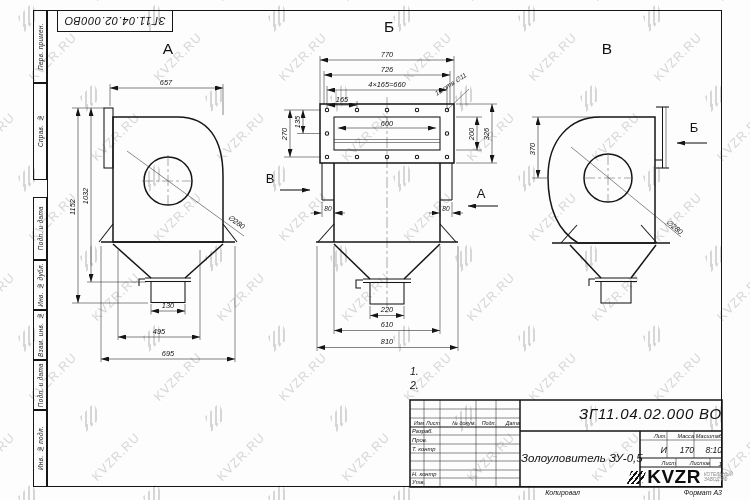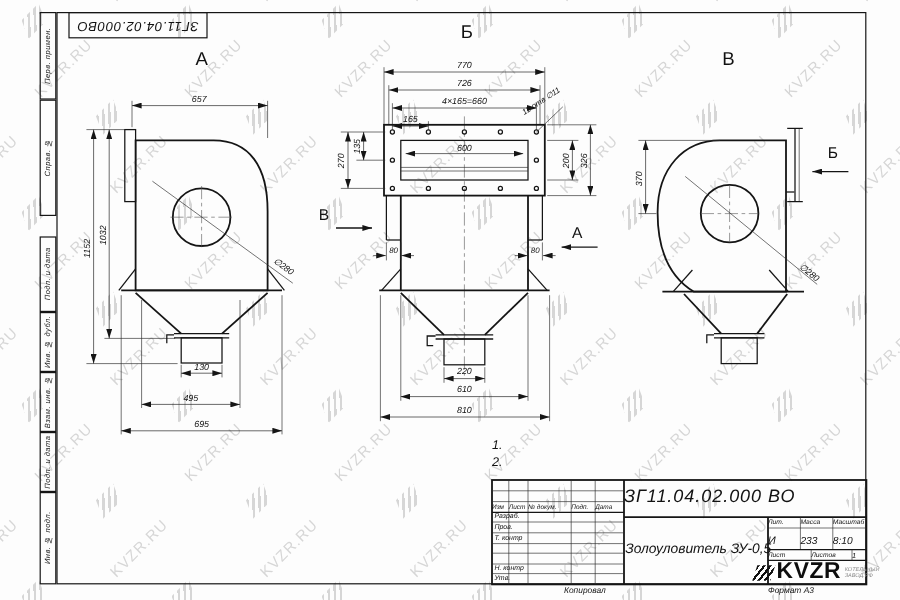--- a/index.html
+++ b/index.html
@@ -34,21 +34,21 @@
   svg .dim{stroke-width:.55;stroke:#1c1c1c}
   svg .cl{stroke-width:.5;stroke:#555;stroke-dasharray:11 3 3 3;fill:none}
   svg text{font-family:"Liberation Sans",sans-serif;font-size:7.4px;fill:#121212;
            text-anchor:middle;font-style:italic}
   svg text.vlab{font-size:15.5px;font-style:normal}
   svg text.slab{font-size:13px;font-style:normal}
   svg text.small{font-size:6.6px}
 
   
   .txt{position:absolute;z-index:5;font-style:italic;color:#121212;white-space:nowrap}
-  .ctr{text-align:left}
+  .ctr{text-align:right}
   .logo-box{position:absolute;left:641px;top:468px;width:80px;height:18px;z-index:5;
             display:flex;align-items:center;justify-content:center;gap:3px}
   .logo-mark{width:15px;height:13px;flex:0 0 auto;
              background:repeating-linear-gradient(115deg,#111 0 2.1px,transparent 2.1px 4.6px);
              transform:skewX(-18deg)}
   .logo-word{font-weight:bold;font-size:19px;font-style:normal;letter-spacing:.5px;color:#0d0d0d}
   .logo-sub{font-size:4.6px;font-style:italic;color:#8a8a8a;line-height:1.1;text-align:left}
 </style>
 </head>
 <body>
@@ -415,21 +415,21 @@
   <span class="txt" style="left:412px;top:428px;font-size:5.8px">Разраб.</span>
   <span class="txt" style="left:412px;top:436.5px;font-size:5.8px">Пров.</span>
   <span class="txt" style="left:412px;top:445.5px;font-size:5.8px">Т. контр</span>
   <span class="txt" style="left:412px;top:470.5px;font-size:5.8px">Н. контр</span>
   <span class="txt" style="left:412px;top:479px;font-size:5.8px">Утв.</span>
 
   <span class="txt ctr" style="left:640px;top:432.5px;width:27px;font-size:5.6px">Лит.</span>
   <span class="txt ctr" style="left:667px;top:432.5px;width:27px;font-size:5.6px">Масса</span>
   <span class="txt ctr" style="left:694px;top:432.5px;width:28px;font-size:5.6px">Масштаб</span>
   <span class="txt ctr" style="left:640px;top:445px;width:27px;font-size:9px">И</span>
-  <span class="txt ctr" style="left:667px;top:445px;width:27px;font-size:8.5px">233</span>
+  <span class="txt ctr" style="left:667px;top:445px;width:27px;font-size:8.5px">170</span>
   <span class="txt ctr" style="left:694px;top:445px;width:28px;font-size:8.5px">8:10</span>
 
   <span class="txt ctr" style="left:640px;top:459.5px;width:36px;font-size:5.6px">Лист</span>
   <span class="txt ctr" style="left:676px;top:459.5px;width:34px;font-size:5.6px">Листов</span>
   <span class="txt ctr" style="left:710px;top:459.5px;width:12px;font-size:6.2px">1</span>
 
   <div class="logo-box">
     <span class="logo-mark"></span>
     <span class="logo-word">KVZR</span>
     <span class="logo-sub">КОТЕЛЬНЫЙ ЗАВОД.РФ</span>

